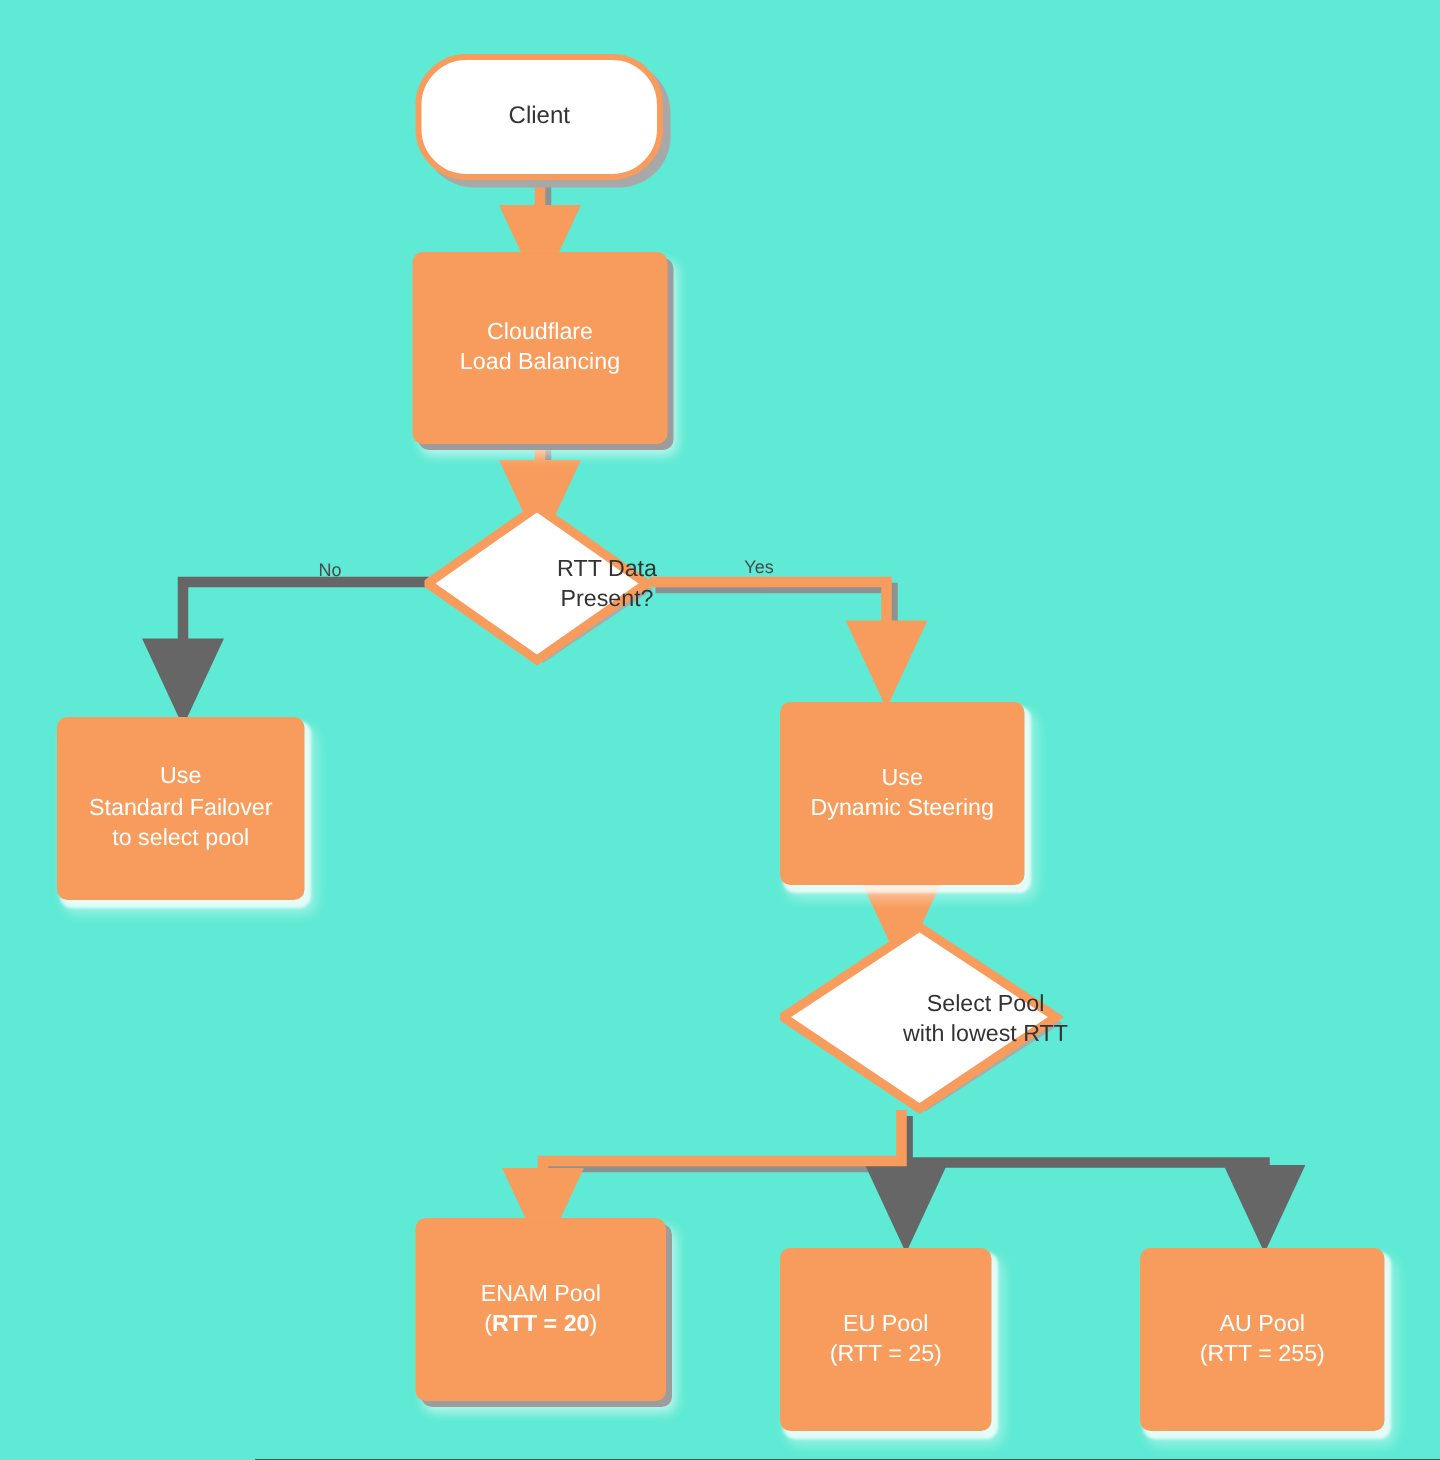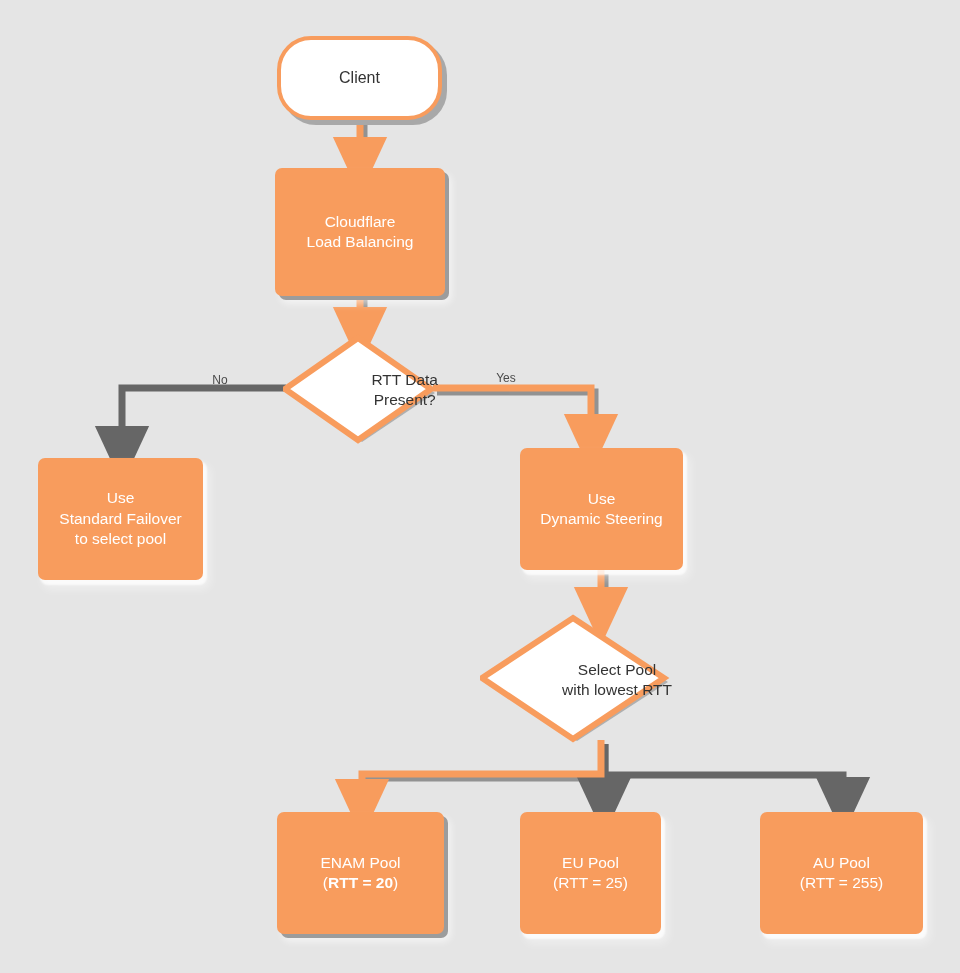--- a/index.html
+++ b/index.html
@@ -4,21 +4,21 @@
 <style>
   html, body {
     margin: 0;
     padding: 0;
     background: #000000;
   }
   #canvas {
     position: relative;
     width: 960px;
     height: 973px;
-    background: #e5e5e5;
+    background: #5eead4;
     font-family: "Liberation Sans", sans-serif;
     overflow: hidden;
   }
   #flow-svg {
     position: absolute;
     left: 0;
     top: 0;
     width: 960px;
     height: 973px;
   }
@@ -34,20 +34,21 @@
   }
   .node-proc {
     background: #F89C5D;
     border-radius: 7px;
     color: #FFFFFF;
     font-size: 15.5px;
     box-shadow: 4px 4px 0 0 #9c9c9c, 6px 7px 7px 1px rgba(255,255,255,0.55);
   }
   .node-proc.soft {
     box-shadow: 3px 4px 2px 1px rgba(255,255,255,0.75), 6px 8px 8px 2px rgba(255,255,255,0.35);
+    margin-top: 20px;
   }
   .node-start {
     background: #FFFFFF;
     border: 4px solid #F89C5D;
     border-radius: 34px;
     color: #333333;
     font-size: 16px;
     box-shadow: 5px 5px 0 0 #a8a8a8;
   }
   .diamond-wrap {
@@ -163,21 +164,21 @@
     </div>
   </div>
 
   <div class="node node-proc soft" style="left:520px; top:448px; width:163px; height:122px;">
     <div>
       <div>Use</div>
       <div>Dynamic Steering</div>
     </div>
   </div>
 
-  <div class="diamond-wrap" style="left:480px; top:614px; width:192px; height:132px;">
+  <div class="diamond-wrap" style="left:520px; top:614px; width:192px; height:132px;">
     <svg width="192" height="132" viewBox="0 0 192 132">
       <polygon points="97,10 188,68 97,127 6,68" fill="#a8a8a8" opacity="0.9"></polygon>
       <polygon points="93,4 184,64 93,125 2,64" fill="#FFFFFF" stroke="#F89C5D" stroke-width="6"></polygon>
     </svg>
     <div class="diamond-label" style="padding-right:8px; padding-bottom:2px;">
       <div>
         <div>Select Pool</div>
         <div>with lowest RTT</div>
       </div>
     </div>

